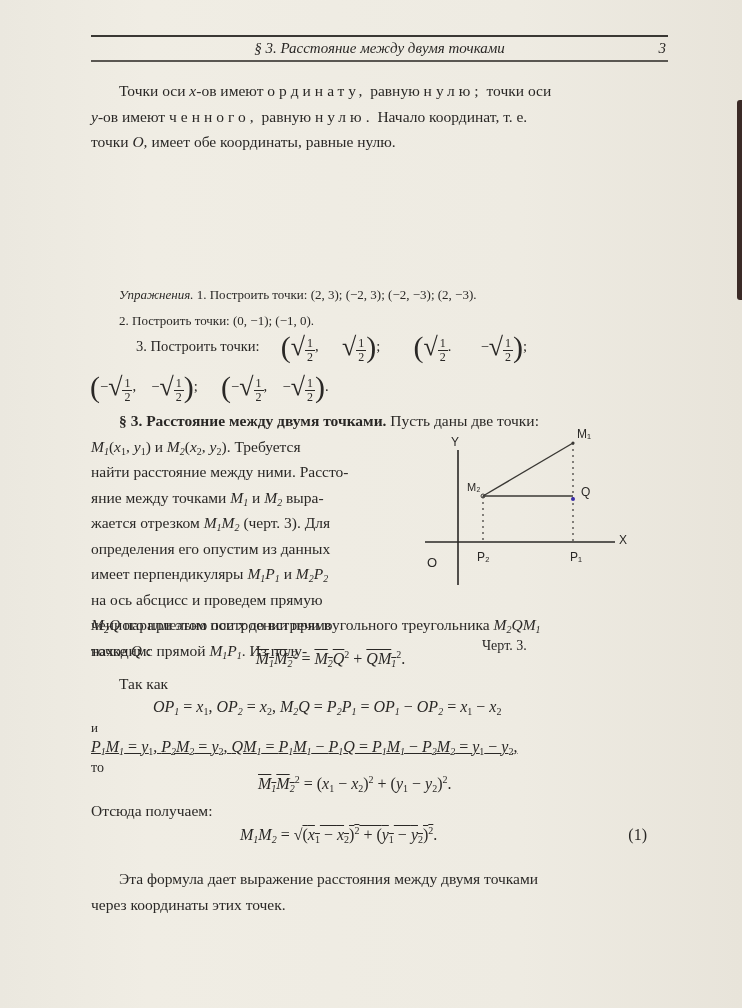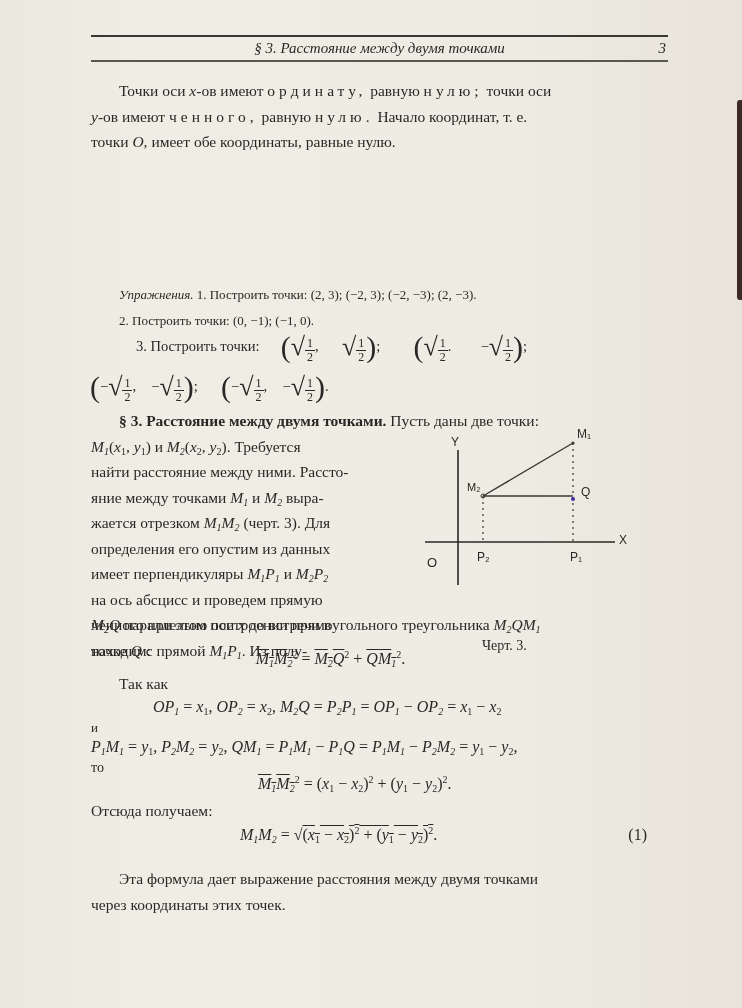--- a/index.html
+++ b/index.html
@@ -155,21 +155,21 @@
 </div>
 
 <div class="block" style="left:119px; top:675px; font-size:15.5px;">Так как</div>
 
 <div class="block" style="left:153px; top:698px;">
   <span class="it">OP<sub>1</sub></span> = <span class="it">x</span><sub>1</sub>, <span class="it">OP<sub>2</sub></span> = <span class="it">x</span><sub>2</sub>, <span class="it">M<sub>2</sub>Q</span> = <span class="it">P<sub>2</sub>P<sub>1</sub></span> = <span class="it">OP<sub>1</sub></span> − <span class="it">OP<sub>2</sub></span> = <span class="it">x</span><sub>1</sub> − <span class="it">x</span><sub>2</sub>
 </div>
 
 <div class="block" style="left:91px; top:720px; font-size:13px;">и</div>
 
-<div class="block" style="left:91px; top:738px;">
+<div class="block" style="left:91px; top:738px;text-decoration:underline;">
   <span class="it">P<sub>1</sub>M<sub>1</sub></span> = <span class="it">y</span><sub>1</sub>, <span class="it">P<sub>2</sub>M<sub>2</sub></span> = <span class="it">y</span><sub>2</sub>, <span class="it">QM<sub>1</sub></span> = <span class="it">P<sub>1</sub>M<sub>1</sub></span> − <span class="it">P<sub>1</sub>Q</span> = <span class="it">P<sub>1</sub>M<sub>1</sub></span> − <span class="it">P<sub>2</sub>M<sub>2</sub></span> = <span class="it">y</span><sub>1</sub> − <span class="it">y</span><sub>2</sub>,
 </div>
 
 <div class="block" style="left:91px; top:760px; font-size:14px;">то</div>
 
 <div class="block" style="left:258px; top:775px;">
   <span class="it ov">M<sub>1</sub>M<sub>2</sub></span><sup>2</sup> = (<span class="it">x</span><sub>1</sub> − <span class="it">x</span><sub>2</sub>)<sup>2</sup> + (<span class="it">y</span><sub>1</sub> − <span class="it">y</span><sub>2</sub>)<sup>2</sup>.
 </div>
 
 <div class="block" style="left:91px; top:802px; font-size:15.5px;">Отсюда получаем:</div>

